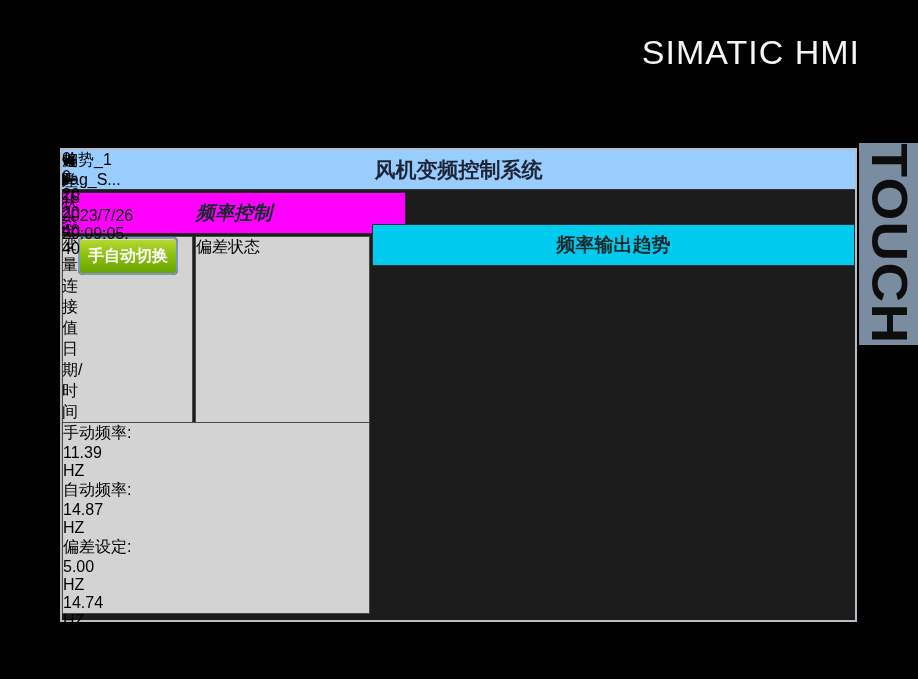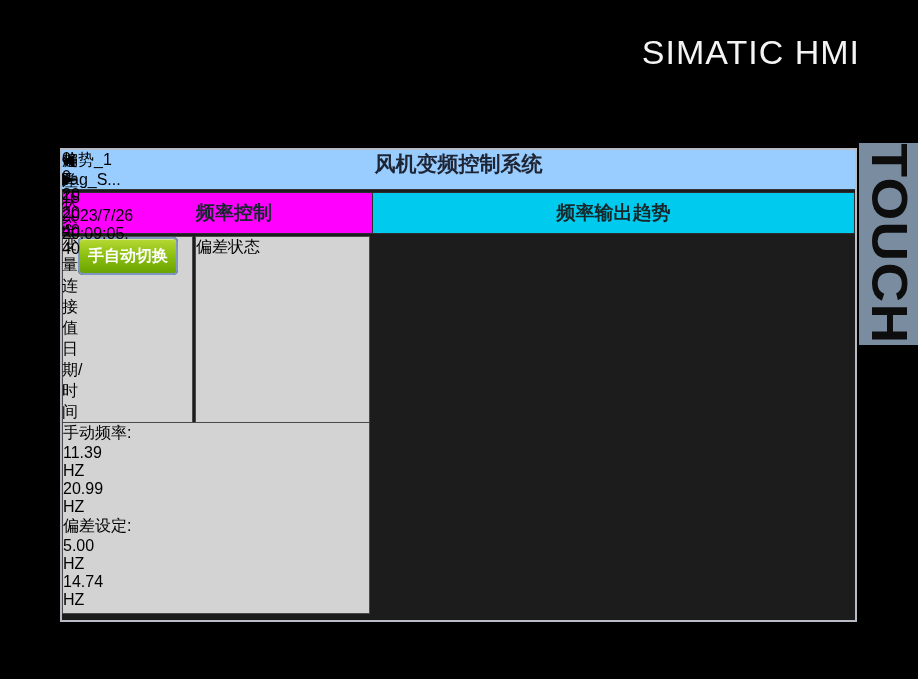--- a/index.html
+++ b/index.html
@@ -17,25 +17,25 @@
   #touch-strip { left:859px; top:143px; width:59px; height:202px; background:#7A8CA0; overflow:hidden; }
   #touch-strip span { position:absolute; left:50%; top:50%;
     transform:translate(-50%,-50%) rotate(90deg) scale(1.25,1.12);
     font-size:44px; font-weight:bold; color:#0d0d0d; white-space:nowrap; letter-spacing:1px; }
 
   
   #hmi-window { left:60px; top:148px; width:797px; height:474px;
     border:2px solid #b9bcc4; background:#1c1c1c; }
   #title-bar { left:0; top:0; width:793px; height:40px; background:#99CCFF;
     border-bottom:1px solid #333; color:#1d2433; font-size:21px; font-weight:bold;
-    display:flex; justify-content:center; }
+    display:flex; align-items:center; justify-content:center; }
   .section-header { top:42px; height:42px; border:1px solid #2e2e2e; font-size:19px;
     font-weight:bold; color:#15282c; display:flex; align-items:center; justify-content:center; }
-  #hdr-control { left:0; width:344px; background:#FF00FF; }
-  #hdr-trend   { left:310px; width:483px; background:#00CBEE; }
+  #hdr-control { left:0; width:344px; background:#FF00FF;font-style:italic; }
+  #hdr-trend   { left:310px; width:483px; background:#00CBEE;margin-top:32px; }
 
   
   .gray-panel { background:#D3D3D3; border:1px solid #4a4a4a; }
   #buttons-panel   { left:0;   top:86px;  width:131px; height:190px; }
   #indicator-panel { left:133px; top:86px; width:175px; height:190px; }
   #fields-panel    { left:0;   top:272px; width:308px; height:192px; }
 
   .hmi-btn { position:absolute; left:15px; width:100px; height:38px; border-radius:5px;
     border:2px solid #3f3f3f; color:#fff; font-size:16px; font-weight:bold;
     display:flex; align-items:center; justify-content:center; white-space:nowrap;
@@ -134,21 +134,22 @@
       <div id="lamp-label" class="abs">偏差状态</div>
     </div>
 
     <div id="fields-panel" class="abs gray-panel">
       <div id="row-0" class="field-row">
         <div class="lbl">手动频率:</div>
         <div class="box">11.39</div>
         <div class="unit">HZ</div>
       </div>
       <div id="row-1" class="field-row">
-        <div class="box">20.99</div>
+        <div class="lbl">自动频率:</div>
+        <div class="box">14.87</div>
         <div class="unit">HZ</div>
       </div>
       <div id="row-2" class="field-row">
         <div class="lbl">偏差设定:</div>
         <div class="box">5.00</div>
         <div class="unit">HZ</div>
       </div>
       <div id="row-3" class="field-row">
         <div class="box">14.74</div>
         <div class="unit">HZ</div>

